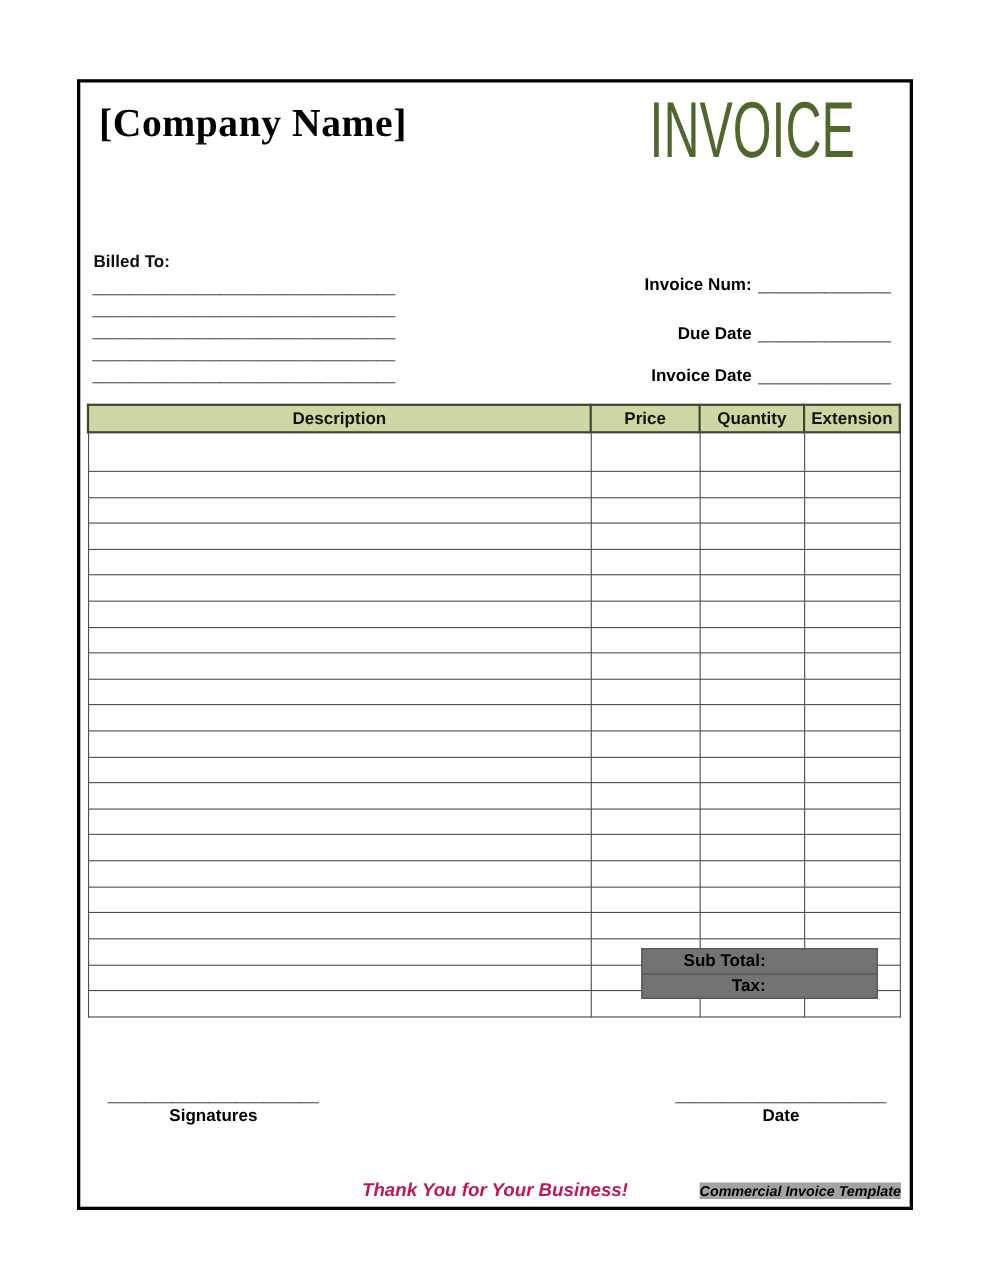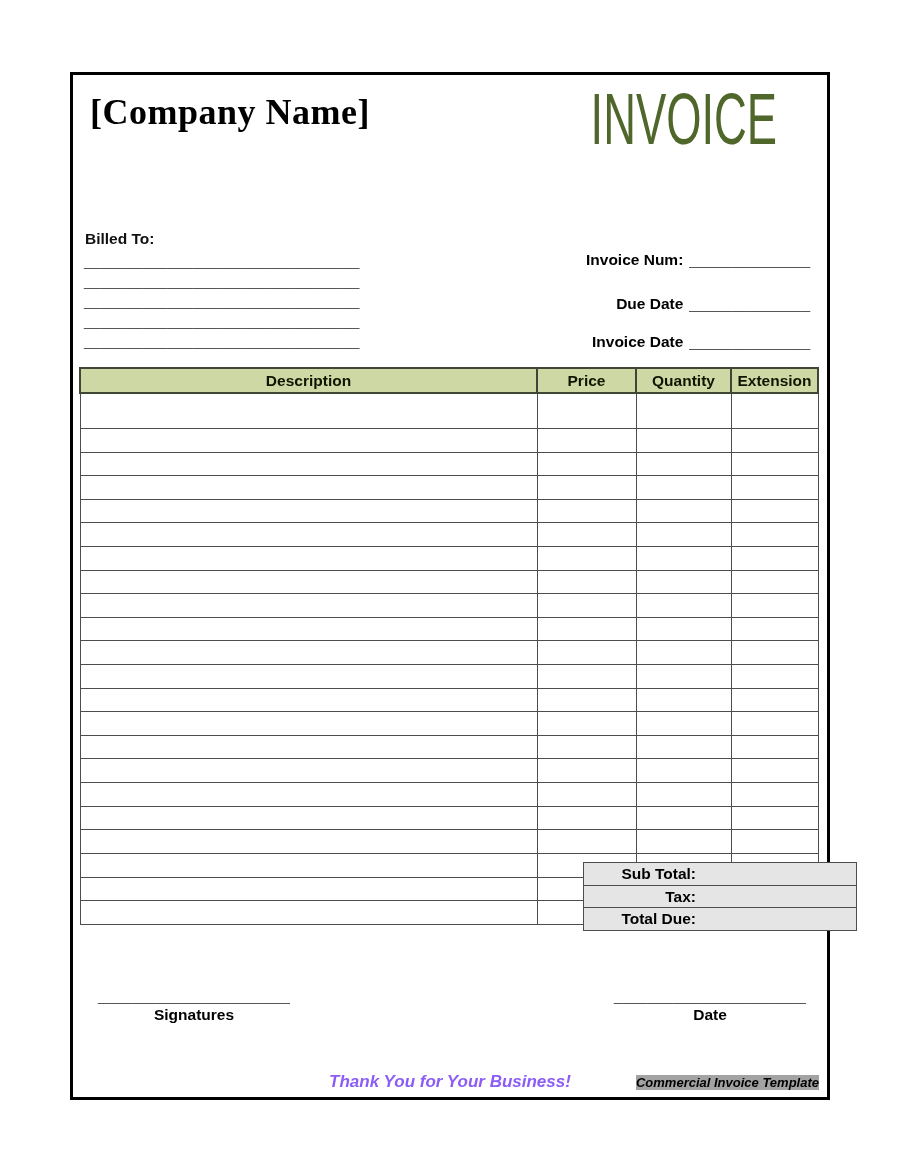--- a/index.html
+++ b/index.html
@@ -33,35 +33,35 @@
     position:absolute;left:6px;top:292px;width:738px;height:558px;
     border-collapse:collapse;table-layout:fixed;
   }
   .items-table th{
     background:var(--header-bg,#cdd8a4);
     border:2px solid #3f4633;height:23px;padding:0;
     font-size:15.5px;font-weight:bold;color:#101400;text-align:center;vertical-align:middle;
   }
   .items-table td{border:1px solid var(--grid,#4d4d4d);padding:0;font-size:13px;}
   .totals-box{
-    position:absolute;left:510px;top:787px;width:274px;
-    box-sizing:border-box;border:1px solid var(--grid,#4d4d4d);background:#e5e5e5;
+    position:absolute;left:510px;top:787px;width:215px;
+    box-sizing:border-box;border:1px solid var(--grid,#4d4d4d);background:#737373;
   }
   .t-row{display:flex;height:21.6px;line-height:21.6px;border-bottom:1px solid var(--grid,#4d4d4d);}
   .t-row:last-child{border-bottom:none;}
   .t-label{width:112px;text-align:right;font-weight:bold;font-size:15.5px;color:#000;}
   .t-value{flex:1;font-size:15.5px;}
   .sig{position:absolute;top:913px;width:196px;text-align:center;}
   .sig-left{left:23px;}
   .sig-right{left:539px;}
   .sig-line{font-size:15px;line-height:16px;color:#4d4d4d;white-space:nowrap;}
   .sig-label{margin-top:2px;font-weight:bold;font-size:15.5px;color:#000;}
   .thank-you{
     position:absolute;left:0;width:100%;bottom:5px;text-align:center;
-    font-weight:bold;font-style:italic;font-size:17px;color:#8b5cf6;
+    font-weight:bold;font-style:italic;font-size:17px;color:#be185d;
   }
   .template-name{
     position:absolute;right:8px;bottom:7px;
     font-weight:bold;font-style:italic;font-size:13px;color:#000;background:#a3a3a3;margin-left:16px;
   }
 </style>
 </head>
 <body>
 
 <div class="frame">
@@ -245,24 +245,20 @@
 
   <div class="totals-box">
     <div class="t-row">
       <span class="t-label">Sub Total:</span>
       <span class="t-value"></span>
     </div>
     <div class="t-row">
       <span class="t-label">Tax:</span>
       <span class="t-value"></span>
     </div>
-    <div class="t-row">
-      <span class="t-label">Total Due:</span>
-      <span class="t-value"></span>
-    </div>
   </div>
 
   <div class="sig sig-left">
     <div class="sig-line">_______________________</div>
     <div class="sig-label">Signatures</div>
   </div>
 
   <div class="sig sig-right">
     <div class="sig-line">_______________________</div>
     <div class="sig-label">Date</div>

